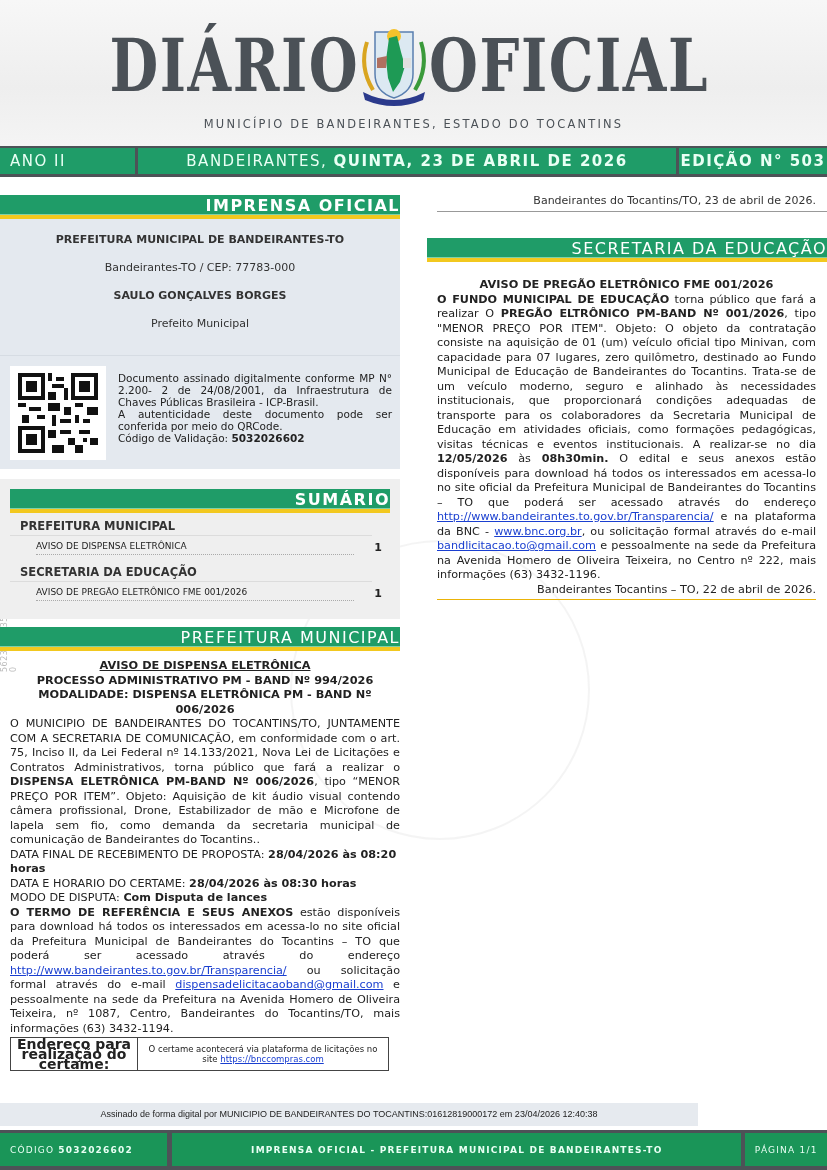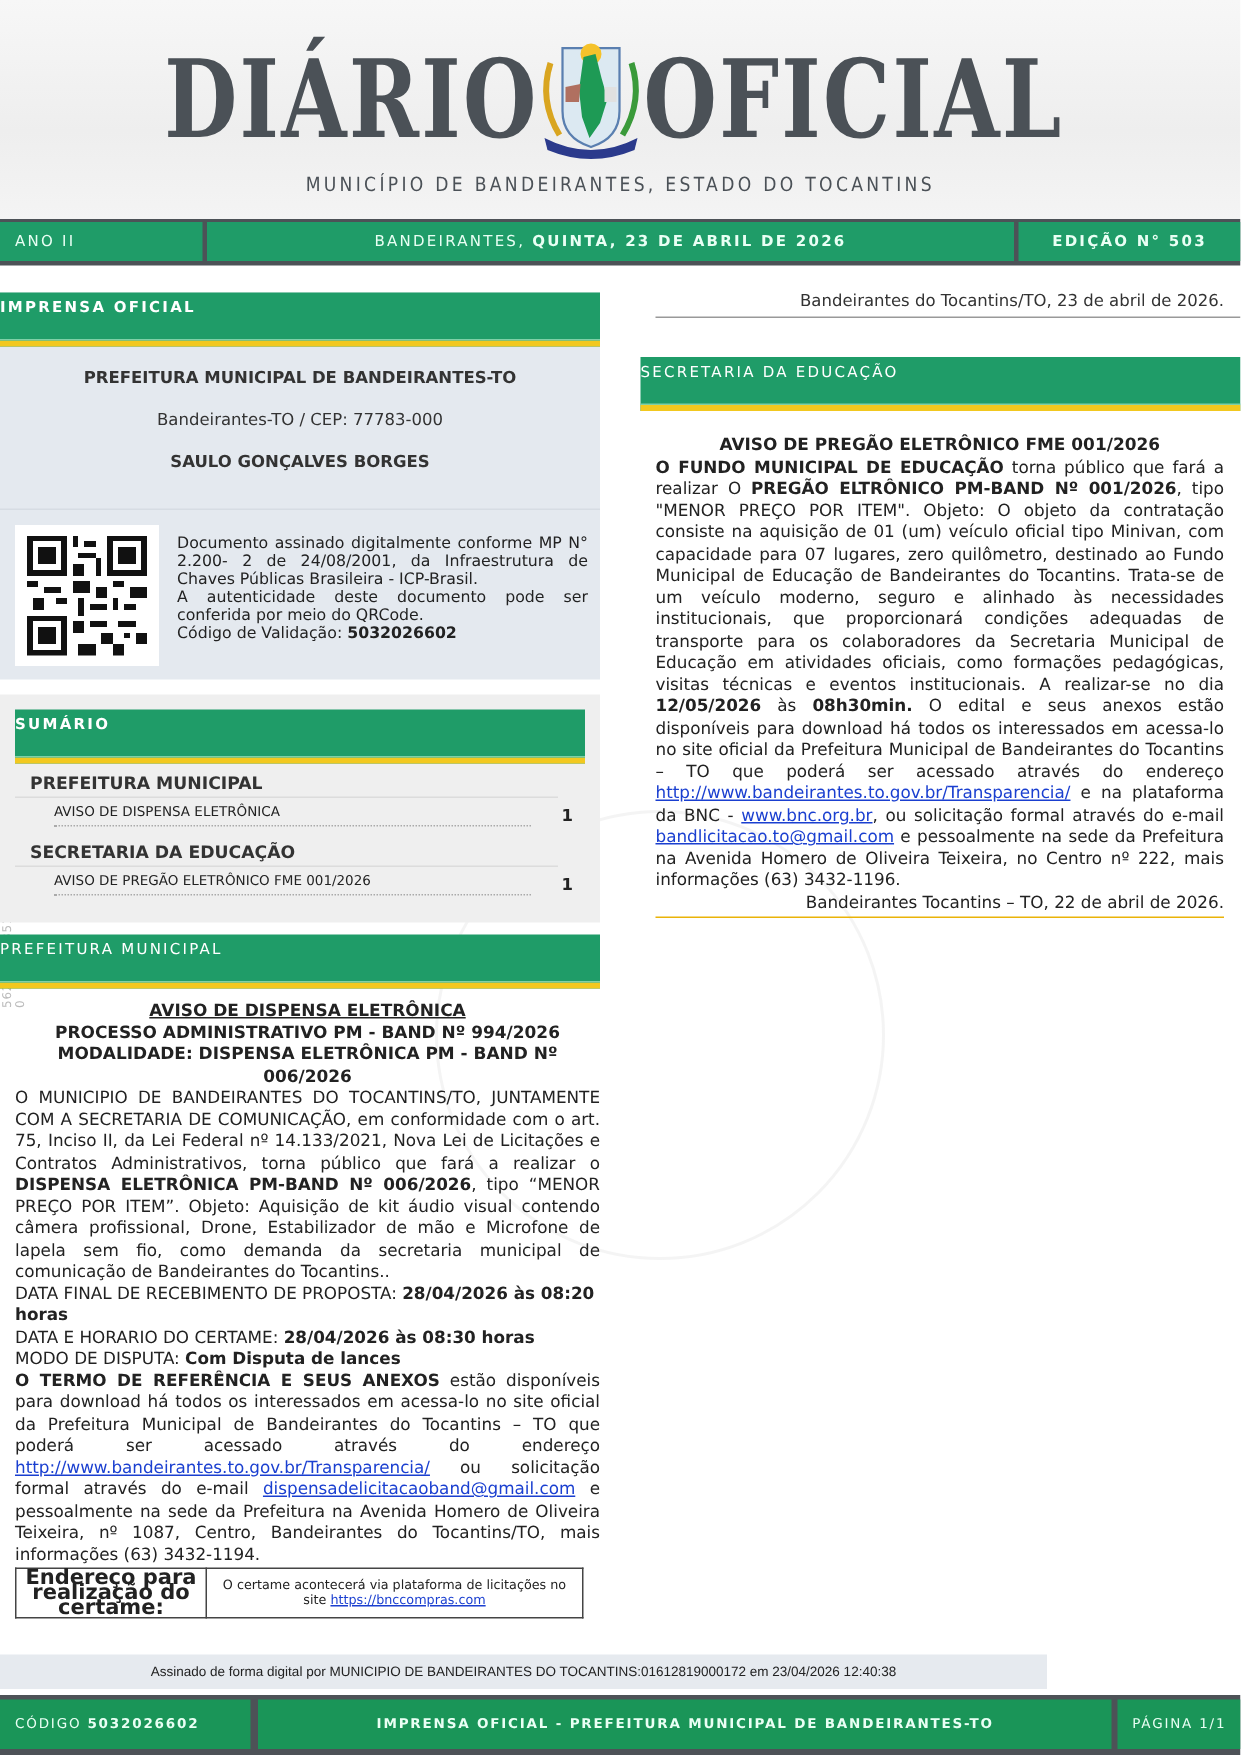--- a/index.html
+++ b/index.html
@@ -9,27 +9,27 @@
   
   .masthead { position: absolute; left: 0; top: 0; width: 827px; height: 146px; background: linear-gradient(180deg, #f7f7f7 0%, #eeeeee 60%, #f4f4f4 100%); }
   .mast-title { position: absolute; top: 22px; left: 0; width: 827px; display: flex; justify-content: center; align-items: center; gap: 8px; }
   .mast-word { font-family: "DejaVu Serif", serif; font-weight: bold; font-size: 72px; color: #4b5157; transform: scaleX(0.78); letter-spacing: 2px; }
   .mast-word.left { transform-origin: right center; }
   .mast-word.right { transform-origin: left center; }
   .crest { width: 82px; height: 86px; position: relative; margin: 0 -14px; }
   .mast-sub { position: absolute; top: 116px; left: 0; width: 827px; text-align: center; font-family: "DejaVu Sans", sans-serif; font-size: 13px; letter-spacing: 2.5px; color: #4b5157; transform: scaleX(0.88); }
 
   .topbar { position: absolute; left: 0; top: 146px; width: 827px; height: 31px; background: #4d5257; display: flex; padding: 2px 0 3px 0; }
-  .topbar .cell { background: #1f9c68; color: #e9fff4; font-size: 10px; letter-spacing: 1.5px; display: flex; align-items: center; height: 100%; }
+  .topbar .cell { background: #1f9c68; color: #e9fff4; font-size: 15px; letter-spacing: 1.5px; display: flex; align-items: center; height: 100%; }
   .tb-left { width: 135px; padding-left: 10px; }
   .tb-mid { width: 538px; margin-left: 3px; justify-content: center; }
   .tb-right { width: 148px; margin-left: 3px; justify-content: center; font-weight: bold; }
 
   
-  .banner { background: #1f9c68; color: #fff; text-align: left; font-size: 10px; letter-spacing: 1.5px; height: 36px; line-height: 22px; border-bottom: 4px solid #f2c81f; position: relative; }
+  .banner { background: #1f9c68; color: #fff; text-align: right; font-size: 16px; letter-spacing: 1.5px; height: 24px; line-height: 22px; border-bottom: 4px solid #f2c81f; position: relative; }
   .banner::after { content: ""; position: absolute; left: 0; right: 0; bottom: 0; height: 1px; background: #7fd0a8; }
   .banner.bold { font-weight: bold; }
 
   
   .left-col { position: absolute; left: 0; top: 195px; width: 400px; }
   .imprensa-box { background: #e4e9ef; width: 400px; }
   .imp-info { padding: 14px 4px 10px; text-align: center; font-size: 11px; color: #333; }
   .imp-info div { margin-bottom: 15px; }
   .imp-info .b { font-weight: bold; }
   .qr-row { border-top: 1px solid #d6dce3; display: flex; padding: 10px 8px 9px 10px; gap: 12px; }
@@ -105,20 +105,21 @@
 
 <div class="side-code">5623327335117745267819319 0</div>
 
 <section class="left-col">
   <div class="imprensa-box">
     <div class="banner bold">IMPRENSA OFICIAL</div>
     <div class="imp-info">
       <div class="b">PREFEITURA MUNICIPAL DE BANDEIRANTES-TO</div>
       <div>Bandeirantes-TO / CEP: 77783-000</div>
       <div class="b">SAULO GONÇALVES BORGES</div>
+      <div>Prefeito Municipal</div>
     </div>
     <div class="qr-row">
       <div class="qr">
         <svg width="82" height="80" viewBox="0 0 21 21" shape-rendering="crispEdges">
           <rect x="0" y="0" width="7" height="7" fill="#111"></rect>
             <rect x="1" y="1" width="5" height="5" fill="#fff"></rect>
             <rect x="2" y="2" width="3" height="3" fill="#111"></rect>
           <rect x="14" y="0" width="7" height="7" fill="#111"></rect>
             <rect x="15" y="1" width="5" height="5" fill="#fff"></rect>
             <rect x="16" y="2" width="3" height="3" fill="#111"></rect>

